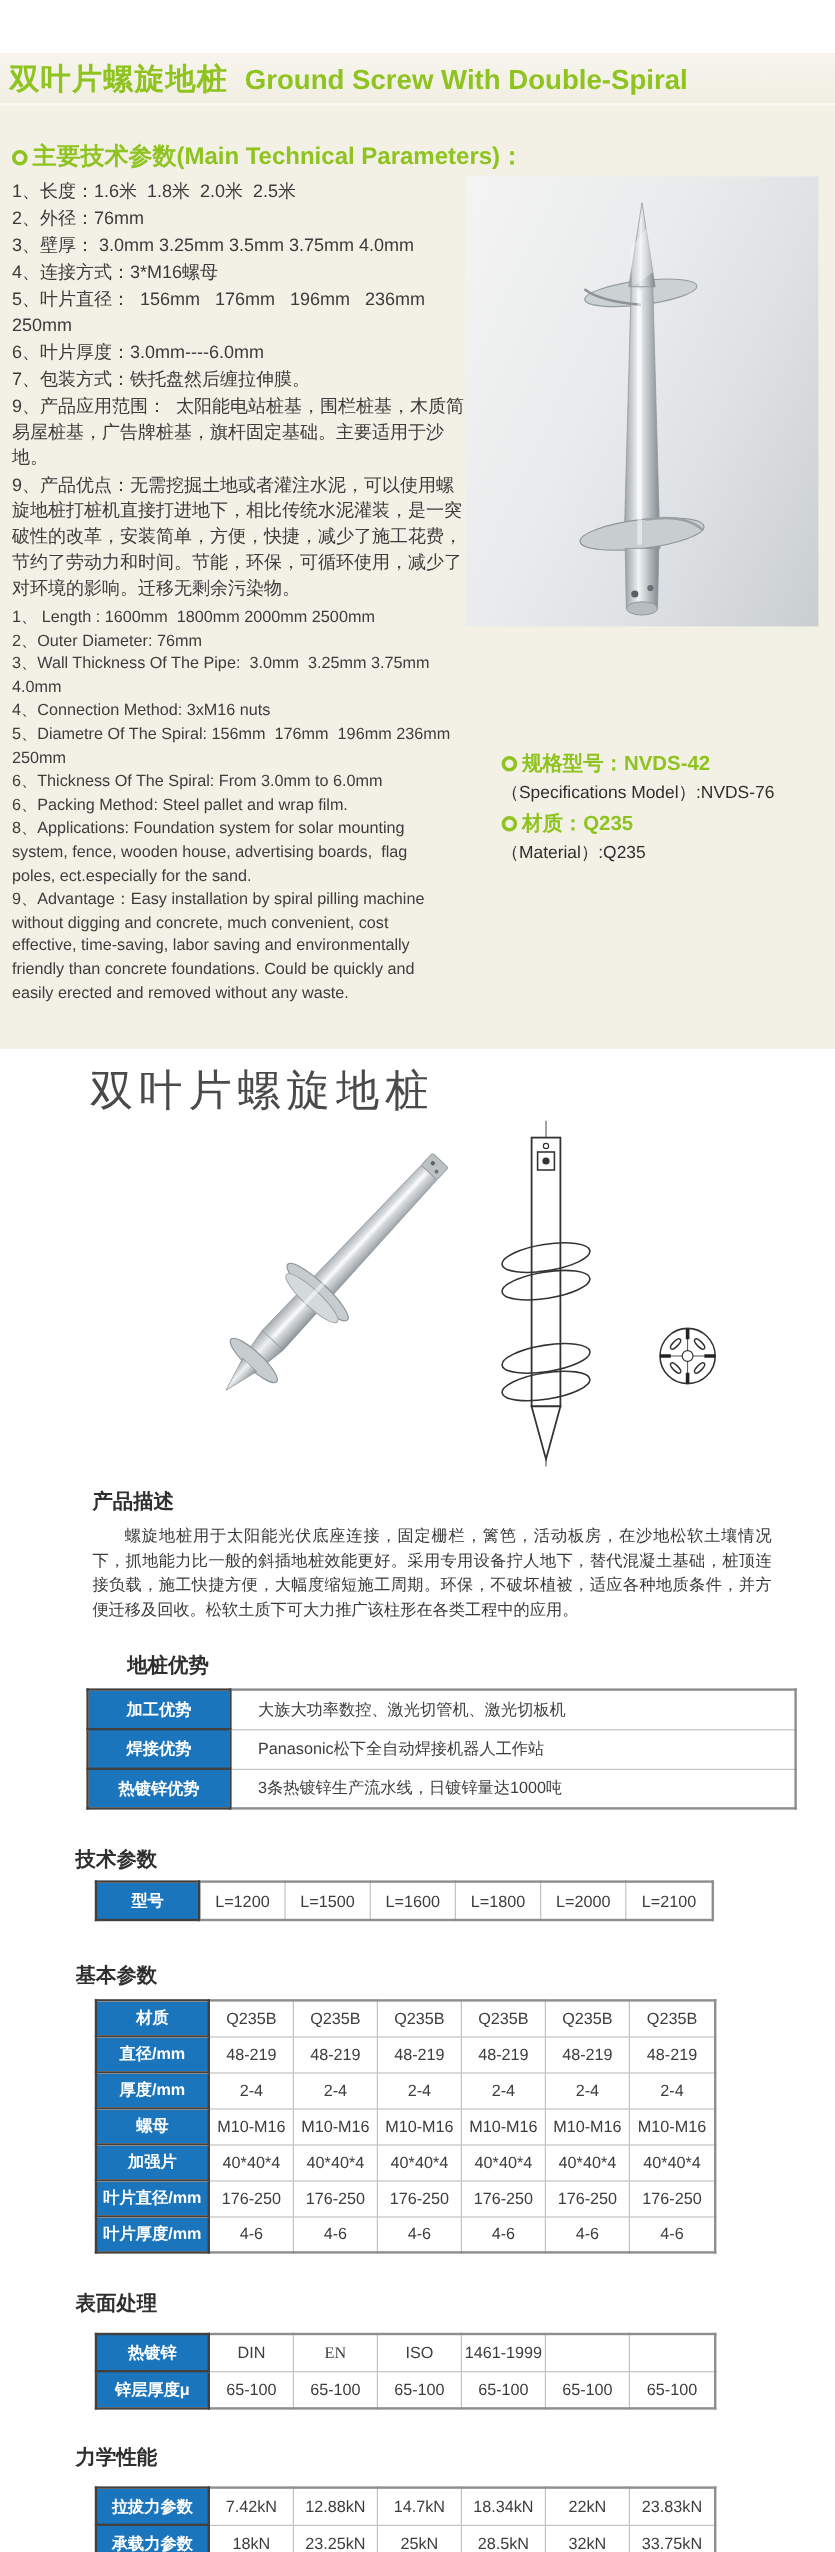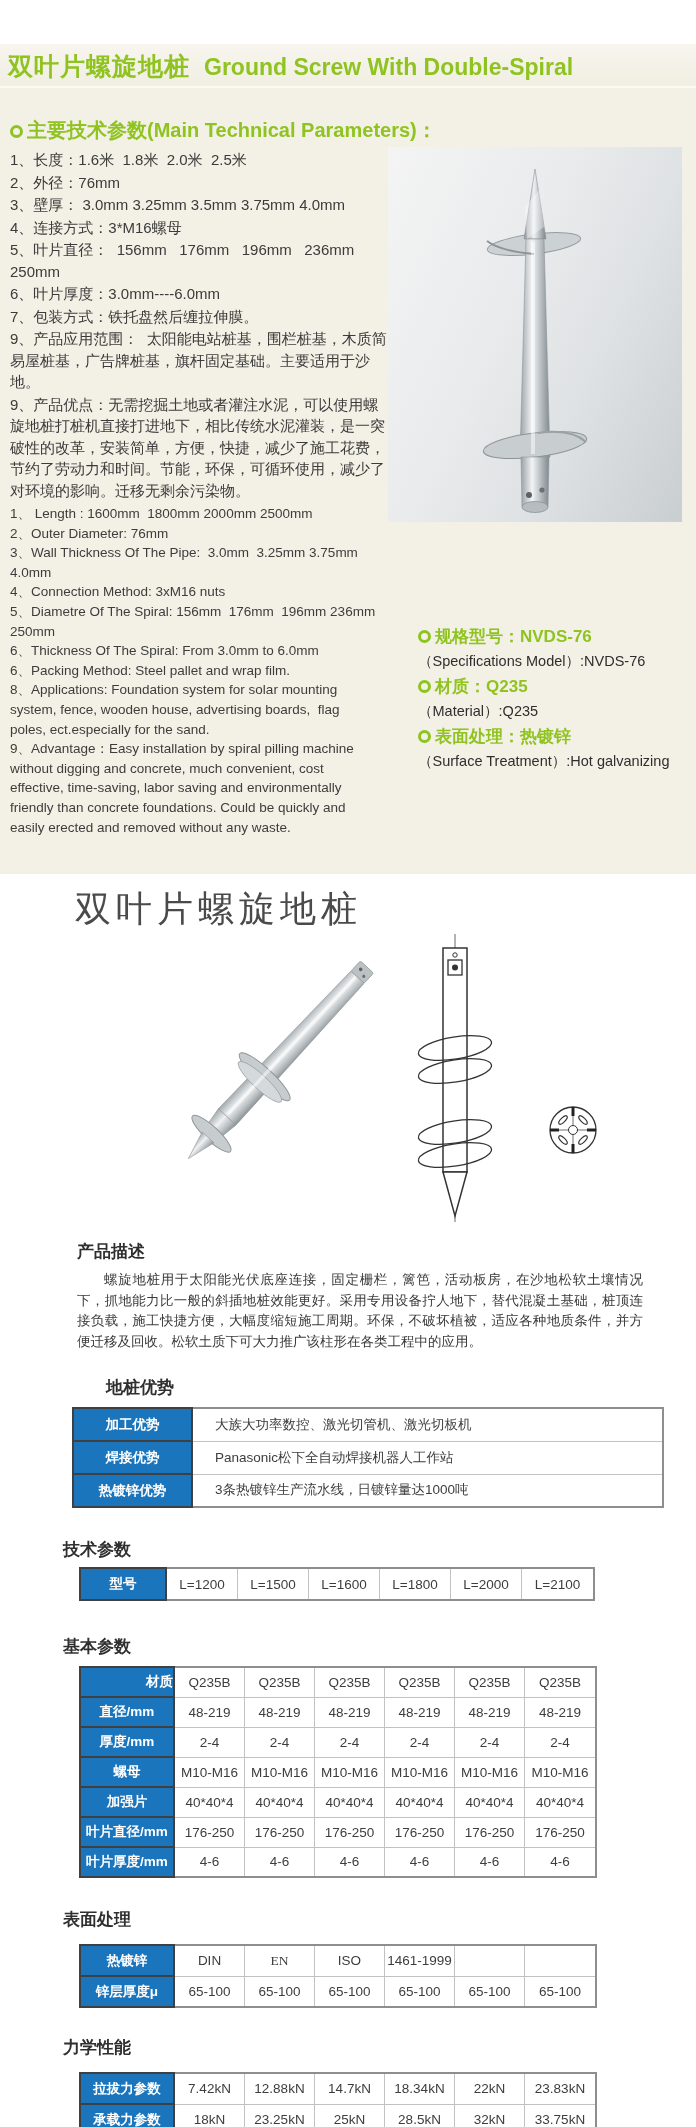--- a/index.html
+++ b/index.html
@@ -111,30 +111,26 @@
       <polygon points="133,310 161,310 160,360 134,360" fill="url(#m2)" stroke="#8d9498" stroke-width="0.6"></polygon>
       <ellipse cx="147" cy="360" rx="13" ry="5.5" fill="#b6bcc0" stroke="#8d9498" stroke-width="0.8"></ellipse>
       <circle cx="141" cy="348" r="3" fill="#5a6065"></circle>
       <circle cx="154" cy="343" r="2.6" fill="#6a7075"></circle>
       <rect x="143" y="95" width="4" height="212" fill="#ffffff" opacity="0.5"></rect>
     </svg>
   </div>
 
   <div class="abs spec-list">
     <div class="spec-item">
-      <div class="g"><span class="donut"></span><span>规格型号：NVDS-76</span></div>
+      <div class="g"><span class="donut"></span><span>规格型号：NVDS-42</span></div>
       <div class="s">（Specifications Model）:NVDS-76</div>
     </div>
     <div class="spec-item">
       <div class="g"><span class="donut"></span><span>材质：Q235</span></div>
       <div class="s">（Material）:Q235</div>
-    </div>
-    <div class="spec-item">
-      <div class="g"><span class="donut"></span><span>表面处理：热镀锌</span></div>
-      <div class="s">（Surface Treatment）:Hot galvanizing</div>
     </div>
   </div>
 
   <div class="abs mid-title">双叶片螺旋地桩</div>
 
   <svg class="abs" style="left:115px;top:915px;" width="270" height="265" viewBox="0 0 270 265">
     <defs>
       <linearGradient id="m3" x1="0" y1="0" x2="1" y2="0">
         <stop offset="0" stop-color="#a2a9ad"></stop>
           <stop offset="0.42" stop-color="#eff1f2"></stop>
@@ -216,21 +212,21 @@
       <td style="width:70px;">L=2000</td>
       <td style="width:71px;">L=2100</td>
     </tr>
   </tbody>
     </table>
 
   <div class="abs h2" style="left:63px;top:1591px;">基本参数</div>
   <table class="tbl basic-table abs">
     <tbody>
         <tr>
-      <td class="lbl" style="width:92px;text-align:right;">材质</td>
+      <td class="lbl" style="width:92px;">材质</td>
       <td style="width:69px;">Q235B</td>
       <td style="width:69px;">Q235B</td>
       <td style="width:69px;">Q235B</td>
       <td style="width:69px;">Q235B</td>
       <td style="width:69px;">Q235B</td>
       <td style="width:70px;">Q235B</td>
     </tr>
     <tr>
       <td class="lbl">直径/mm</td>
       <td>48-219</td>

